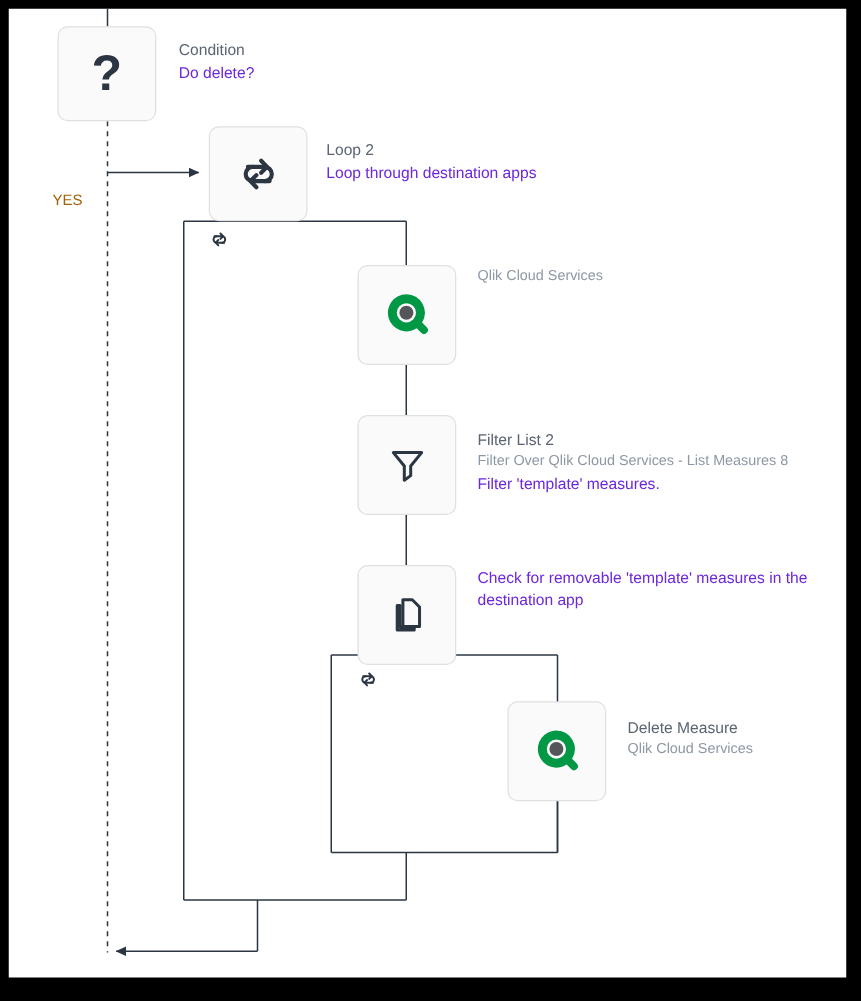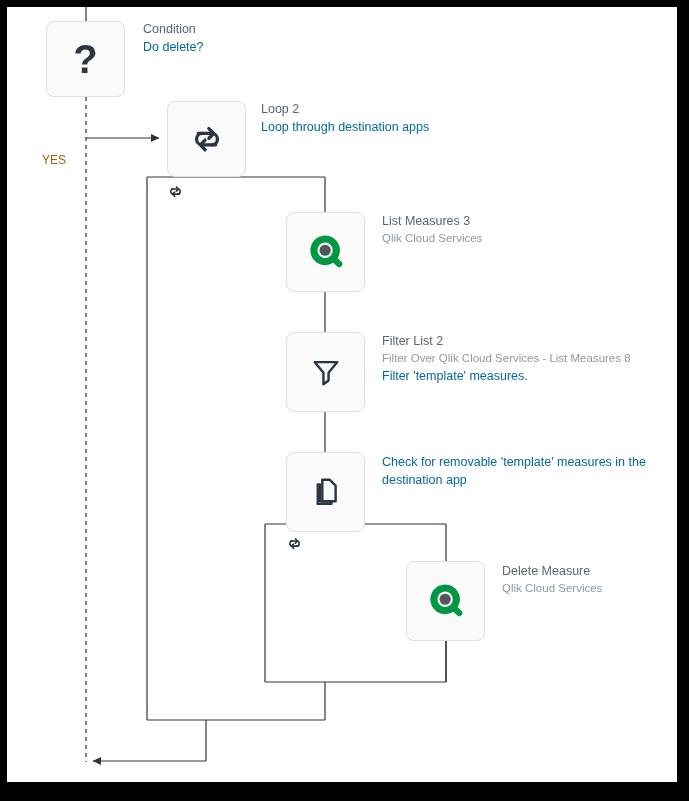--- a/index.html
+++ b/index.html
@@ -59,30 +59,31 @@
   
   .labels {
     position: absolute;
     box-sizing: border-box;
   }
   .lbl-title {
     font-size: 12.5px;
     color: #5a6472;
     line-height: 17px;
     white-space: nowrap;
+    margin-top: 11px;
   }
   .lbl-sub {
     font-size: 11.5px;
     color: #8e98a4;
     line-height: 17px;
     white-space: nowrap;
   }
   .lbl-desc {
     font-size: 12.5px;
-    color: #0369a1;
+    color: #6d28d9;
     line-height: 18px;
   }
   .lbl-desc.wrap { white-space: normal; }
 
   .branch-label {
     position: absolute;
     font-size: 12px;
     color: #a16207;
     line-height: 14px;
   }
@@ -174,21 +175,20 @@
 
   <div class="node" style="left:279px; top:205px; width:79px; height:80px;">
     <svg width="42" height="42" viewBox="0 0 48 48">
       <path d="M23 5 a17 17 0 1 0 9.4 31.2 l4.1 4.1 a3.6 3.6 0 0 0 5.1 -5.1 l-4.3 -4.3
                A17 17 0 0 0 23 5 z
                M23 13.2 a8.8 8.8 0 1 1 0 17.6 a8.8 8.8 0 0 1 0 -17.6 z" fill="#009845" fill-rule="evenodd"></path>
       <circle cx="23" cy="22" r="6.4" fill="#54565a"></circle>
     </svg>
   </div>
   <div class="labels" style="left:375px; top:206px; width:290px;">
-    <div class="lbl-title">List Measures 3</div>
     <div class="lbl-sub">Qlik Cloud Services</div>
   </div>
 
   <div class="node" style="left:279px; top:325px; width:79px; height:80px;">
     <svg width="34" height="34" viewBox="0 0 24 24" fill="none" stroke="#2b3642" stroke-width="1.7" stroke-linecap="round" stroke-linejoin="round">
       <path d="M4 5 h16 l-6.2 7.6 v5.4 l-3.6 2.6 v-8 z"></path>
     </svg>
   </div>
   <div class="labels" style="left:375px; top:326px; width:300px;">
     <div class="lbl-title">Filter List 2</div>

